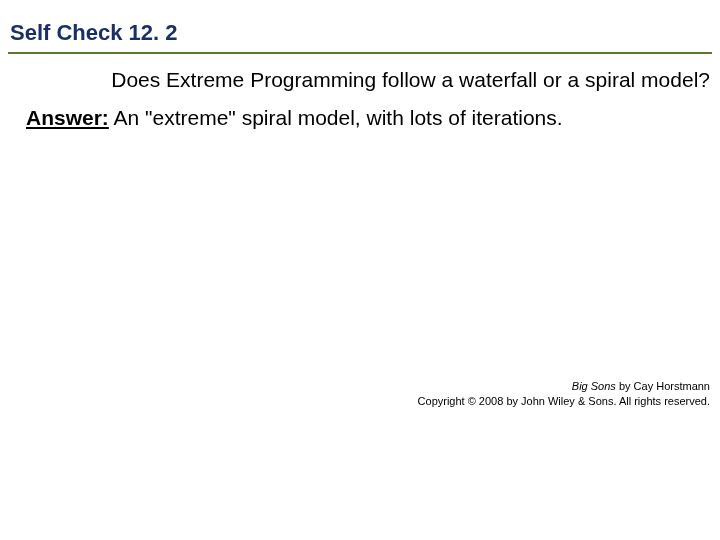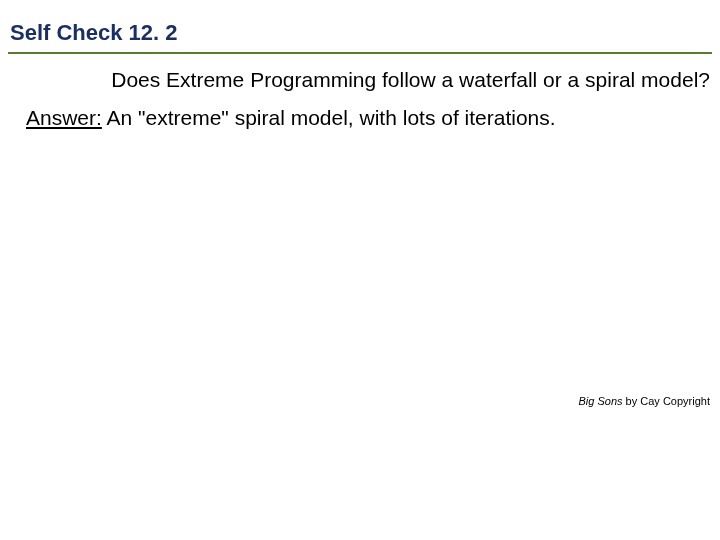--- a/index.html
+++ b/index.html
@@ -48,21 +48,21 @@
   .answer-block {
     position: absolute;
     top: 104px;
     left: 26px;
     right: 20px;
     font-size: 21px;
     line-height: 1.35;
     color: #000;
   }
   .answer-label {
-    font-weight: normal;
+    font-weight: bold;
     text-decoration: underline;
   }
   .footer {
     position: absolute;
     bottom: 12px;
     right: 10px;
     text-align: right;
     font-size: 11px;
     line-height: 1.3;
     color: #000;
@@ -79,16 +79,17 @@
   <div class="rule"></div>
 
   <div class="question">Does Extreme Programming follow a waterfall or a spiral model?</div>
 
   <div class="answer-block">
     <span class="answer-label">Answer:</span><span> An "extreme" spiral model, with lots of iterations.</span>
   </div>
 
   <div class="footer">
     <div>
-      <span class="book-title">Big Sons</span><span> by Cay Copyright</span>
+      <span class="book-title">Big Sons</span><span> by Cay Horstmann</span>
     </div>
+    <div>Copyright © 2008 by John Wiley &amp; Sons. All rights reserved.</div>
   </div>
 </div>
 
 </body></html>

